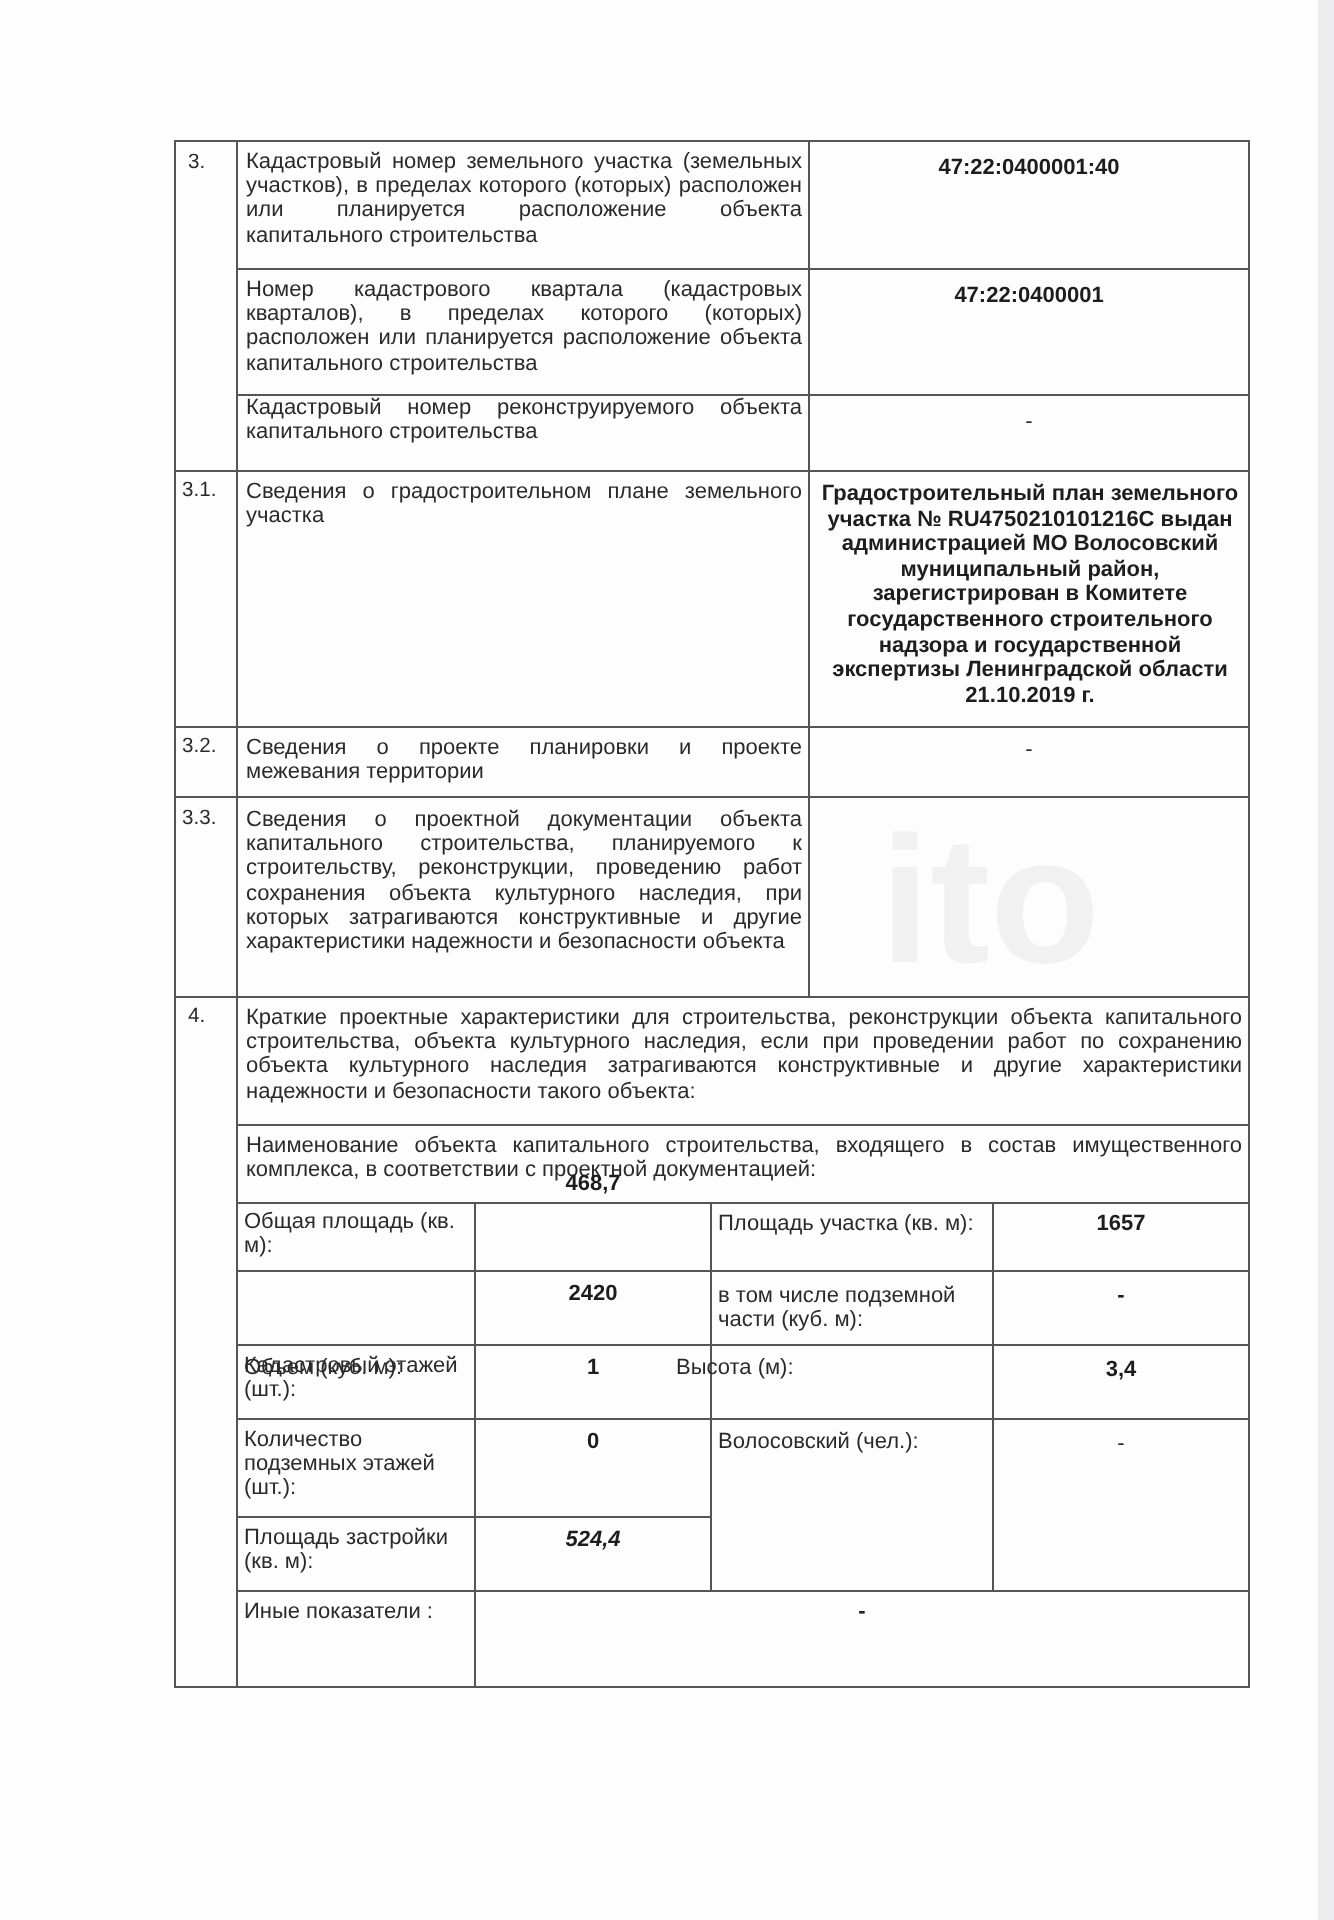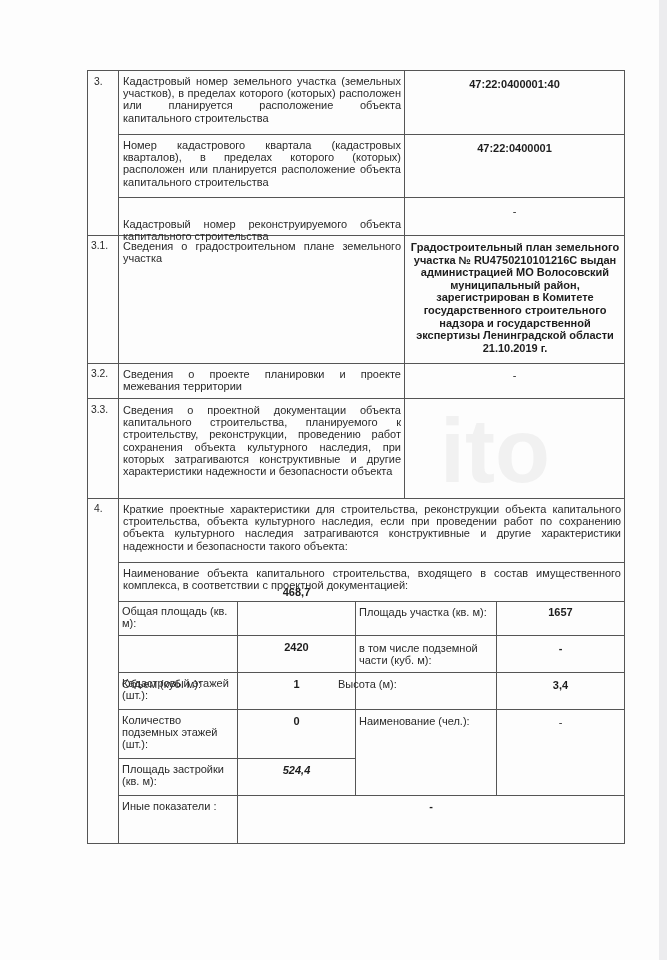--- a/index.html
+++ b/index.html
@@ -46,21 +46,21 @@
 <div class="vl" style="left:355px;top:601px;height:194px;"></div>
 <div class="vl" style="left:496px;top:601px;height:194px;"></div>
 
 <div class="num" style="left:94px;top:76px;">3.</div>
 <div class="cell just" style="left:123px;top:75px;width:278px;">Кадастровый номер земельного участка (земельных участков), в пределах которого (которых) расположен или планируется расположение объекта капитального строительства</div>
 <div class="cell bold center" style="left:405px;top:78px;width:219px;">47:22:0400001:40</div>
 
 <div class="cell just" style="left:123px;top:139px;width:278px;">Номер кадастрового квартала (кадастровых кварталов), в пределах которого (которых) расположен или планируется расположение объекта капитального строительства</div>
 <div class="cell bold center" style="left:405px;top:142px;width:219px;">47:22:0400001</div>
 
-<div class="cell just" style="left:123px;top:218px;width:278px;">Кадастровый номер реконструируемого объекта капитального строительства</div>
+<div class="cell just" style="left:123px;top:198px;width:278px;">Кадастровый номер реконструируемого объекта капитального строительства</div>
 <div class="cell center" style="left:405px;top:205px;width:219px;">-</div>
 
 <div class="num" style="left:91px;top:240px;">3.1.</div>
 <div class="cell just" style="left:123px;top:240px;width:278px;">Сведения о градостроительном плане земельного участка</div>
 <div class="cell bold center" style="left:407px;top:241px;width:216px;line-height:12.6px;">Градостроительный план земельного участка № RU4750210101216C выдан администрацией МО Волосовский муниципальный район, зарегистрирован в Комитете государственного строительного надзора и государственной экспертизы Ленинградской области 21.10.2019 г.</div>
 
 <div class="num" style="left:91px;top:368px;">3.2.</div>
 <div class="cell just" style="left:123px;top:368px;width:278px;">Сведения о проекте планировки и проекте межевания территории</div>
 <div class="cell center" style="left:405px;top:369px;width:219px;">-</div>
 
@@ -82,17 +82,17 @@
 <div class="cell bold center" style="left:238px;top:715px;width:117px;">0</div>
 <div class="cell" style="left:122px;top:763px;width:112px;">Площадь застройки (кв. м):</div>
 <div class="cell bold center" style="left:238px;top:764px;width:117px;font-style:italic;">524,4</div>
 
 <div class="cell" style="left:359px;top:606px;width:135px;">Площадь участка (кв. м):</div>
 <div class="cell bold center" style="left:497px;top:606px;width:127px;">1657</div>
 <div class="cell" style="left:359px;top:642px;width:132px;">в том числе подземной части (куб. м):</div>
 <div class="cell bold center" style="left:497px;top:642px;width:127px;">-</div>
 <div class="cell" style="left:338px;top:678px;width:135px;">Высота (м):</div>
 <div class="cell bold center" style="left:497px;top:679px;width:127px;">3,4</div>
-<div class="cell" style="left:359px;top:715px;width:135px;">Наименование (чел.):</div>
+<div class="cell" style="left:359px;top:715px;width:135px;">Волосовский (чел.):</div>
 <div class="cell center" style="left:497px;top:716px;width:127px;">-</div>
 
 <div class="cell" style="left:122px;top:800px;width:112px;">Иные показатели :</div>
 <div class="cell bold center" style="left:238px;top:800px;width:386px;">-</div>
 
 </body></html>

